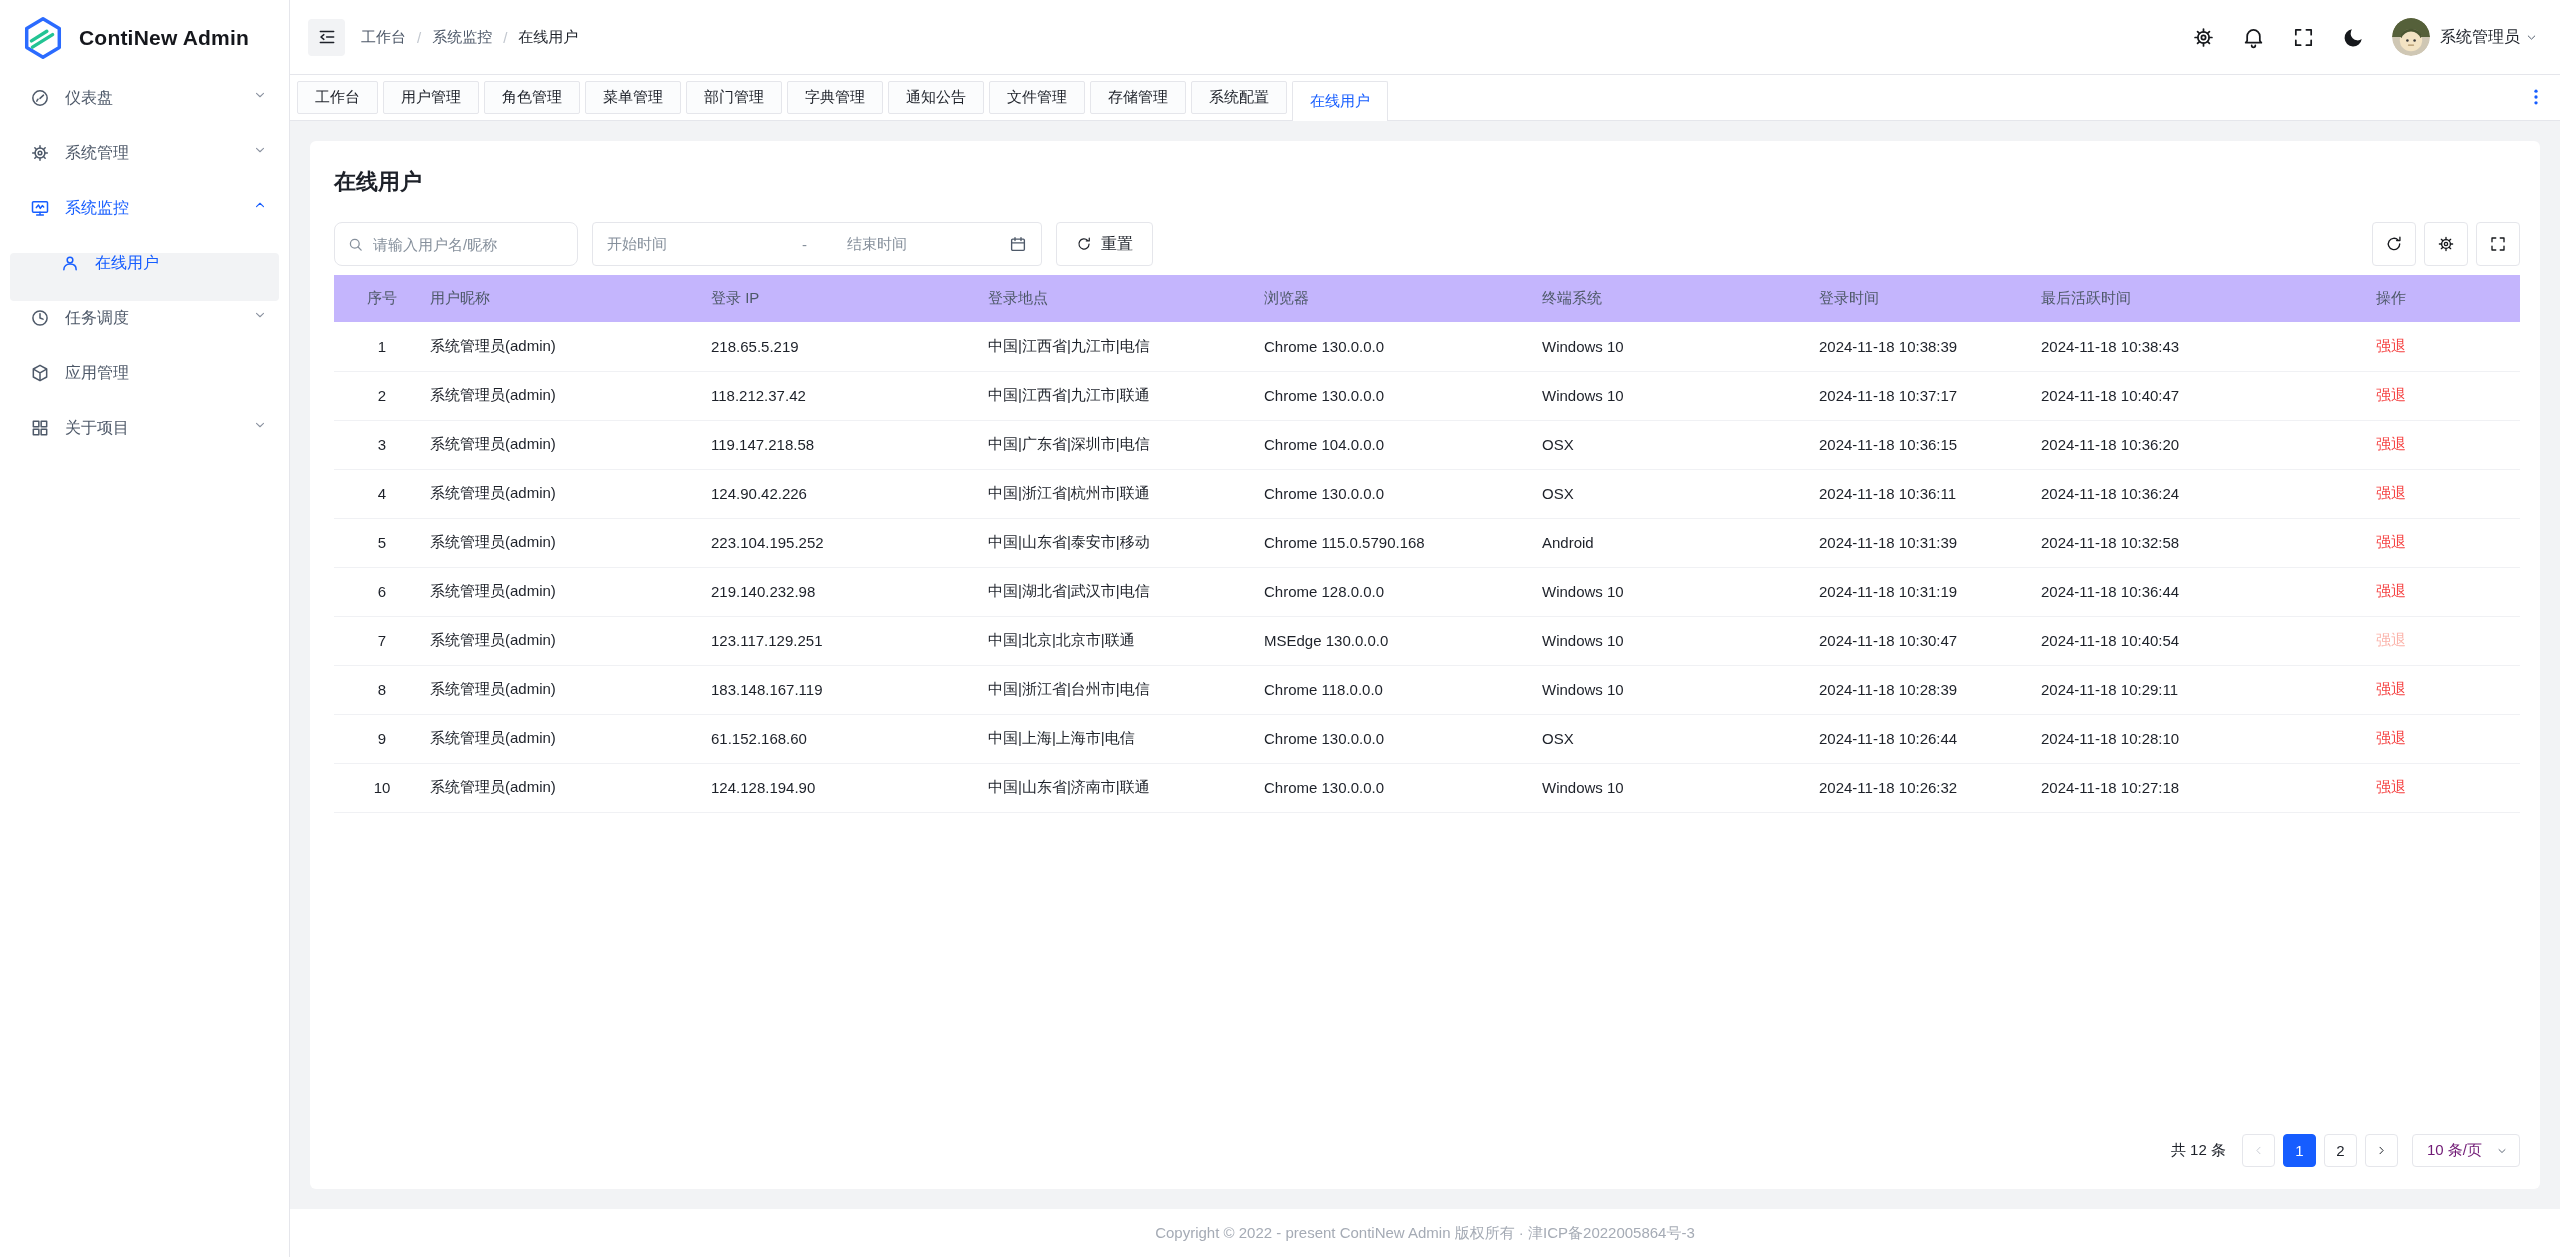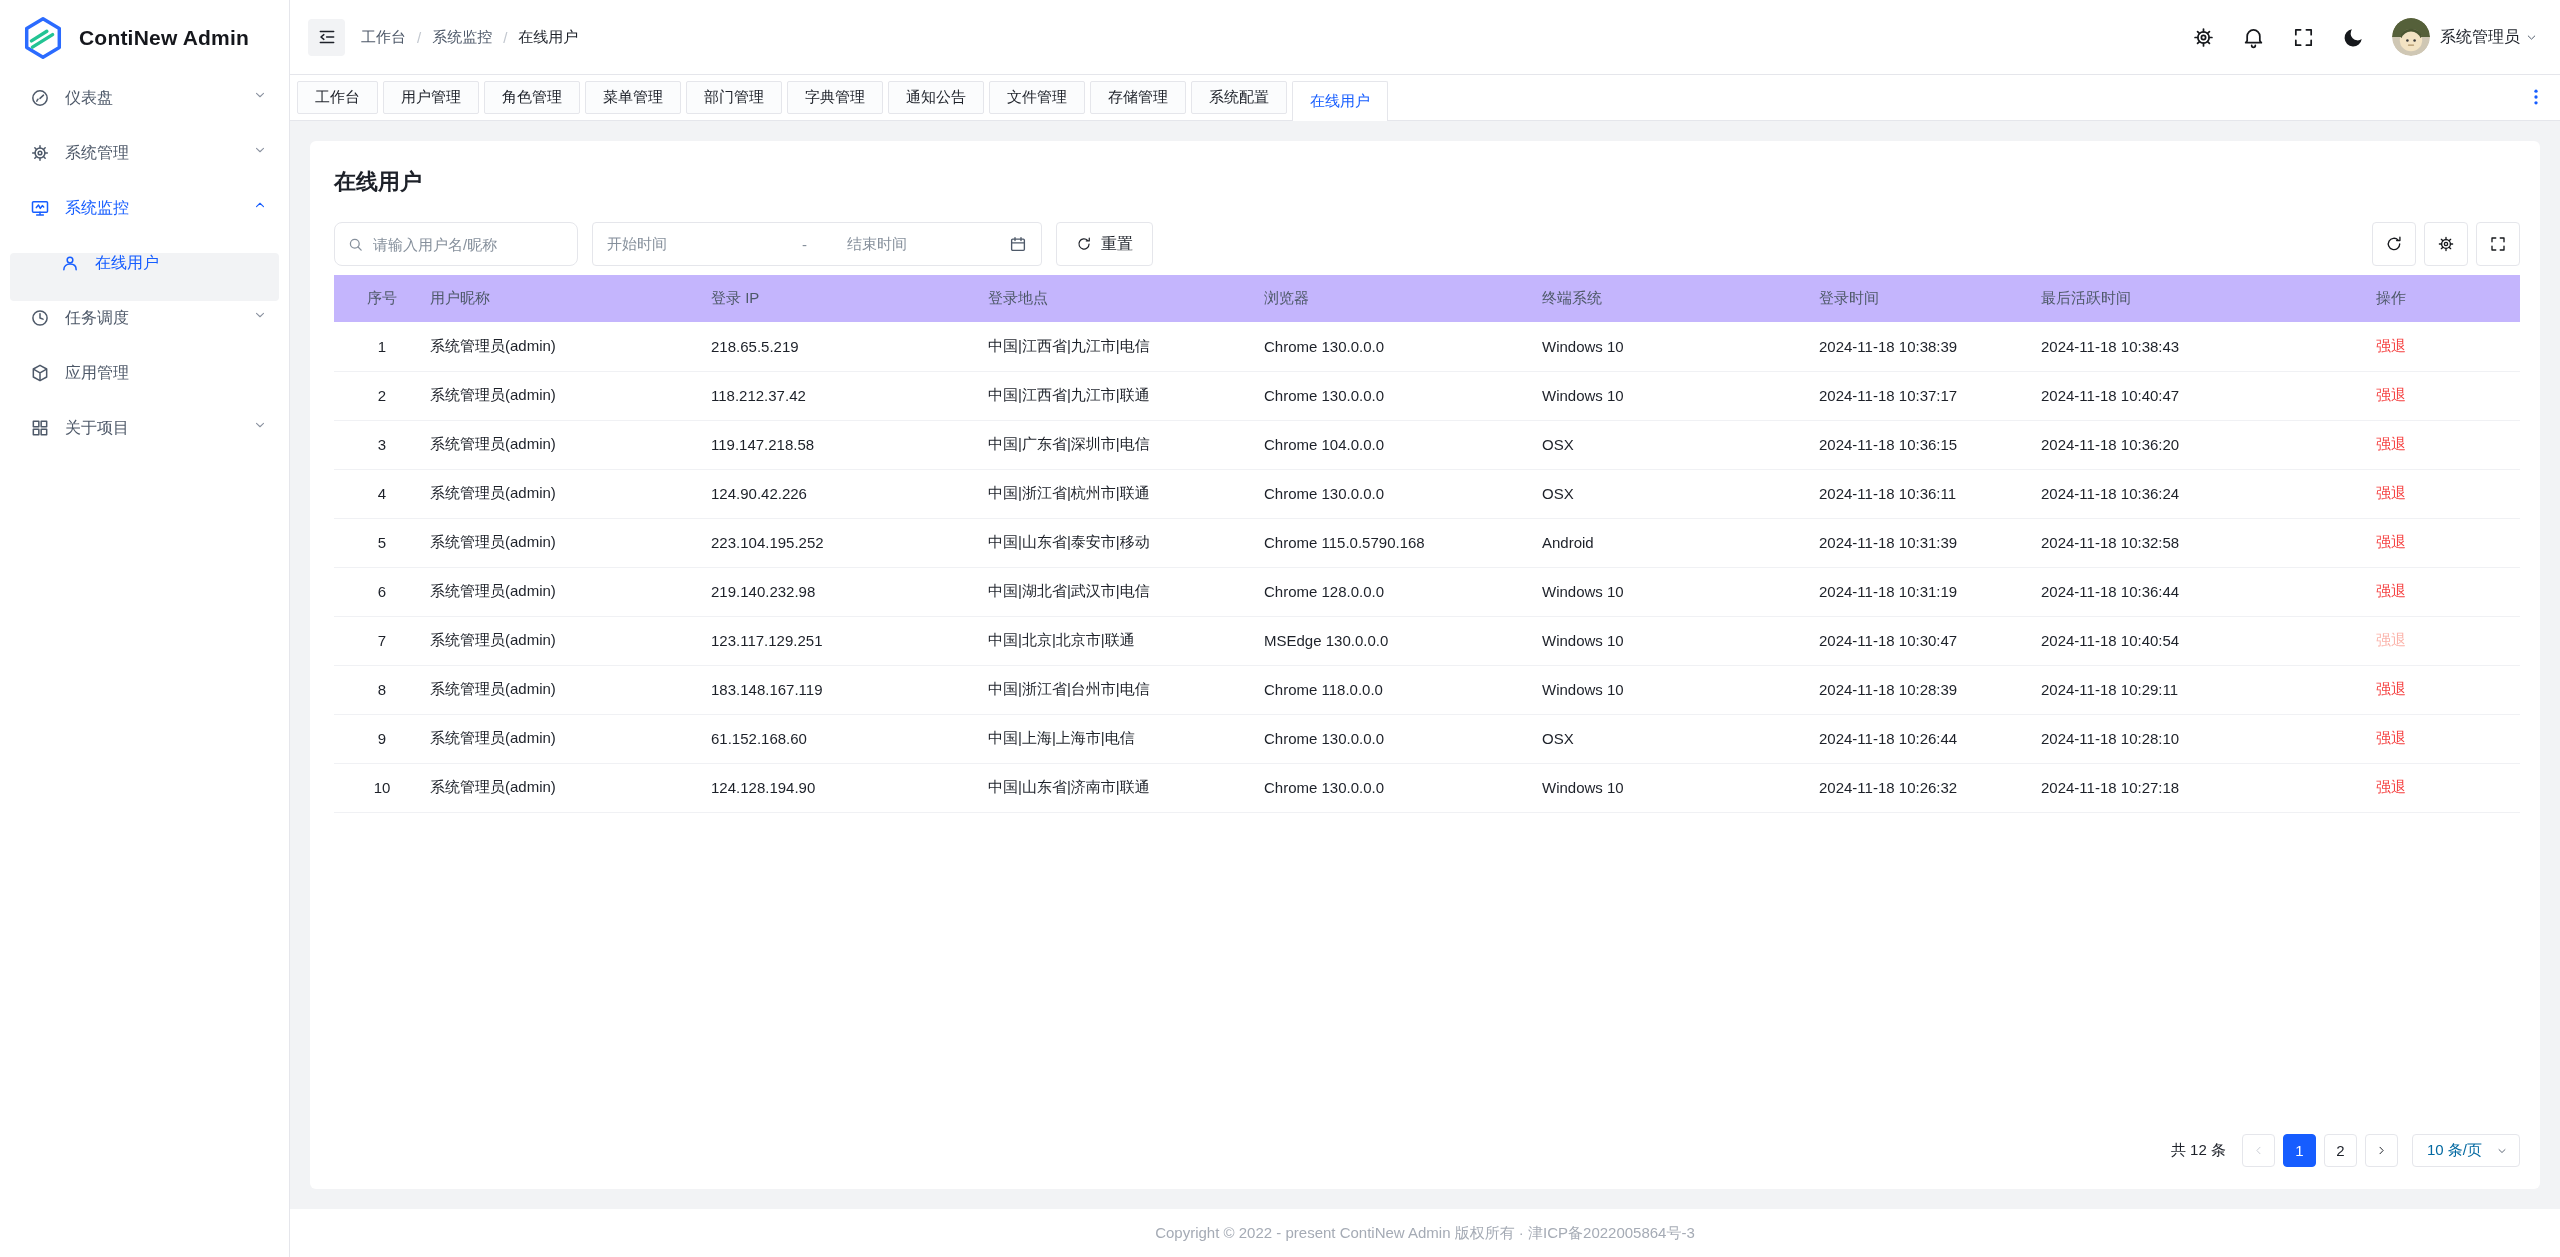--- a/index.html
+++ b/index.html
@@ -99,21 +99,21 @@
                 padding-top:14px; }
   .pg-total { font-size:15px; color:#1d2129; margin-right:8px; }
   .pg-btn { width:33px; height:33px; border:1px solid #e5e6eb; border-radius:4px; background:#fff;
             display:flex; align-items:center; justify-content:center; font-size:15px; color:#1d2129;
             cursor:pointer; }
   .pg-btn svg { width:13px; height:13px; }
   .pg-btn.nav-disabled { color:#c9cdd4; cursor:not-allowed; }
   .pg-btn.page-active { background:#165dff; border-color:#165dff; color:#fff; }
   .pg-size { height:33px; border:1px solid #e5e6eb; border-radius:4px; background:#fff; margin-left:6px;
              display:flex; align-items:center; padding:0 11px 0 14px; gap:14px; font-size:15px;
-             color:#0369a1; cursor:pointer; }
+             color:#701a75; cursor:pointer; }
   .pg-size svg { width:12px; height:12px; color:#4e5969; }
 
   
   .footer { height:48px; background:#fff; display:flex; align-items:center; justify-content:center;
             font-size:15px; color:#a5abb5; }
 </style>
 </head>
 <body>
 
 <svg width="0" height="0" style="position:absolute" aria-hidden="true">

